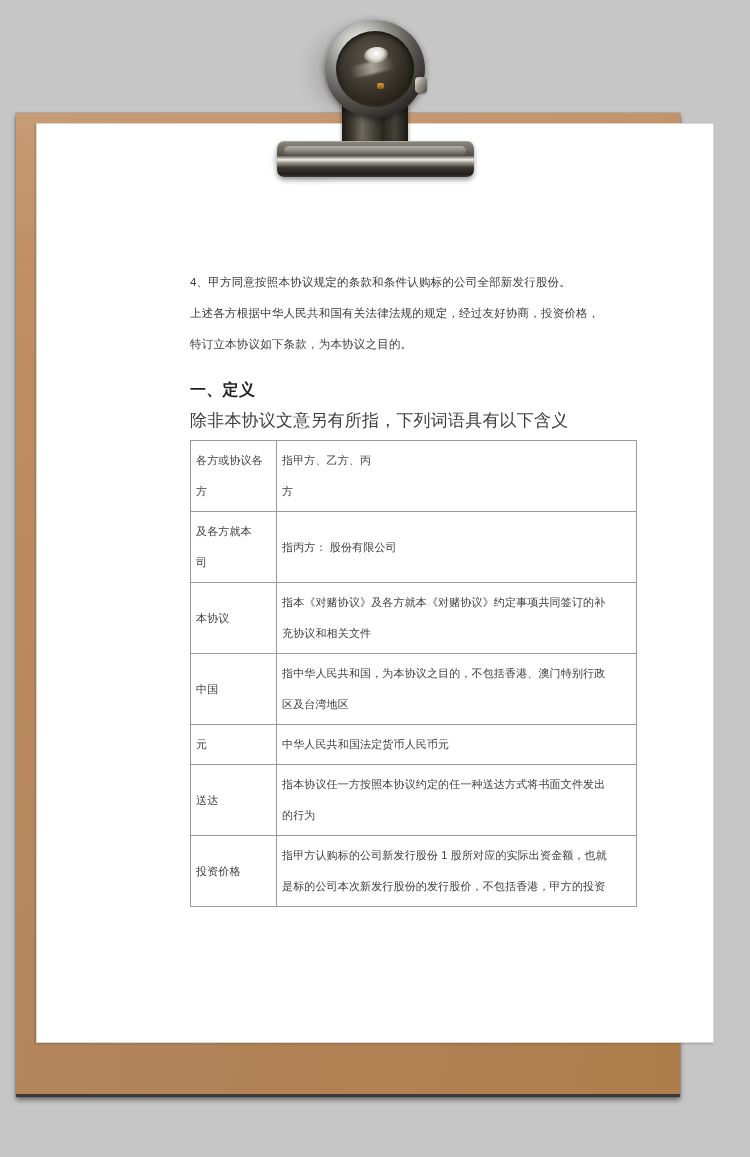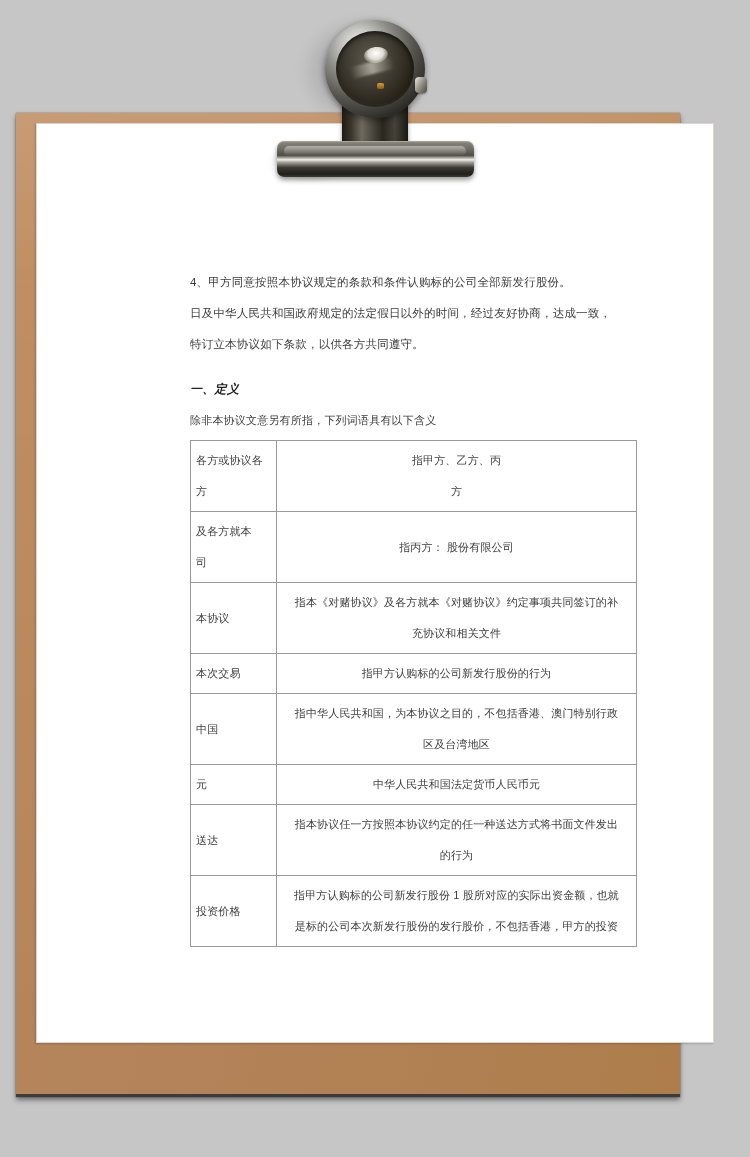--- a/index.html
+++ b/index.html
@@ -87,57 +87,57 @@
     position:absolute;left:284px;top:146px;width:182px;height:10px;border-radius:6px;
     background:linear-gradient(180deg,rgba(255,255,255,.42),rgba(255,255,255,0));
   }
   
   .doc{position:absolute;left:154px;top:144px;width:445px;}
   .para{
     font-size:11.5px;color:#3c3c3c;line-height:31px;
     letter-spacing:.2px;white-space:nowrap;
   }
   .heading{
-    font-size:12px;color:#222;font-weight:bold;line-height:31px;
-    margin-top:14px;letter-spacing:.3px;font-style:italic;
+    font-size:16px;color:#222;font-weight:bold;line-height:31px;
+    margin-top:14px;letter-spacing:.3px;
   }
   .sub-para{
-    font-size:11px;color:#3c3c3c;line-height:31px;letter-spacing:.2px;
+    font-size:17px;color:#3c3c3c;line-height:31px;letter-spacing:.2px;
     margin-bottom:4px;
   }
   
   table.defs{
     border-collapse:collapse;width:424px;margin-top:4px;table-layout:fixed;
   }
   table.defs td{
     border:1px solid #9a9a9a;
     font-size:11px;color:#3c3c3c;line-height:31px;
     padding:4px 5px 4px 5px;
     vertical-align:middle;
     letter-spacing:.15px;
     overflow:hidden;
     margin-top:16px;
   }
   td.term{width:75px;}
   td.def{width:349px;white-space:normal;}
-  td.def .ln{display:block;white-space:nowrap;text-align:center;}
+  td.def .ln{display:block;white-space:nowrap;}
   td.term .ln{display:block;white-space:nowrap;}
 </style>
 </head>
 <body>
 
 <div id="clipboard">
   <div id="board-shade"></div>
 
   <div id="paper">
     <div class="doc">
 
       <div class="para">4、甲方同意按照本协议规定的条款和条件认购标的公司全部新发行股份。</div>
-      <div class="para">日及中华人民共和国政府规定的法定假日以外的时间，经过友好协商，达成一致，</div>
-      <div class="para">特订立本协议如下条款，以供各方共同遵守。</div>
+      <div class="para">上述各方根据中华人民共和国有关法律法规的规定，经过友好协商，投资价格，</div>
+      <div class="para">特订立本协议如下条款，为本协议之目的。</div>
 
       <div class="heading">一、定义</div>
       <div class="sub-para">除非本协议文意另有所指，下列词语具有以下含义</div>
 
       <table class="defs">
         <tbody>
 
           <tr>
             <td class="term">
               <span class="ln">各方或协议各</span>
@@ -162,28 +162,20 @@
           <tr>
             <td class="term">
               <span class="ln">本协议</span>
             </td>
             <td class="def">
               <span class="ln">指本《对赌协议》及各方就本《对赌协议》约定事项共同签订的补</span>
               <span class="ln">充协议和相关文件</span>
             </td>
           </tr>
 
-          <tr>
-            <td class="term">
-              <span class="ln">本次交易</span>
-            </td>
-            <td class="def">
-              <span class="ln">指甲方认购标的公司新发行股份的行为</span>
-            </td>
-          </tr>
 
 
           <tr>
             <td class="term">
               <span class="ln">中国</span>
             </td>
             <td class="def">
               <span class="ln">指中华人民共和国，为本协议之目的，不包括香港、澳门特别行政</span>
               <span class="ln">区及台湾地区</span>
             </td>

